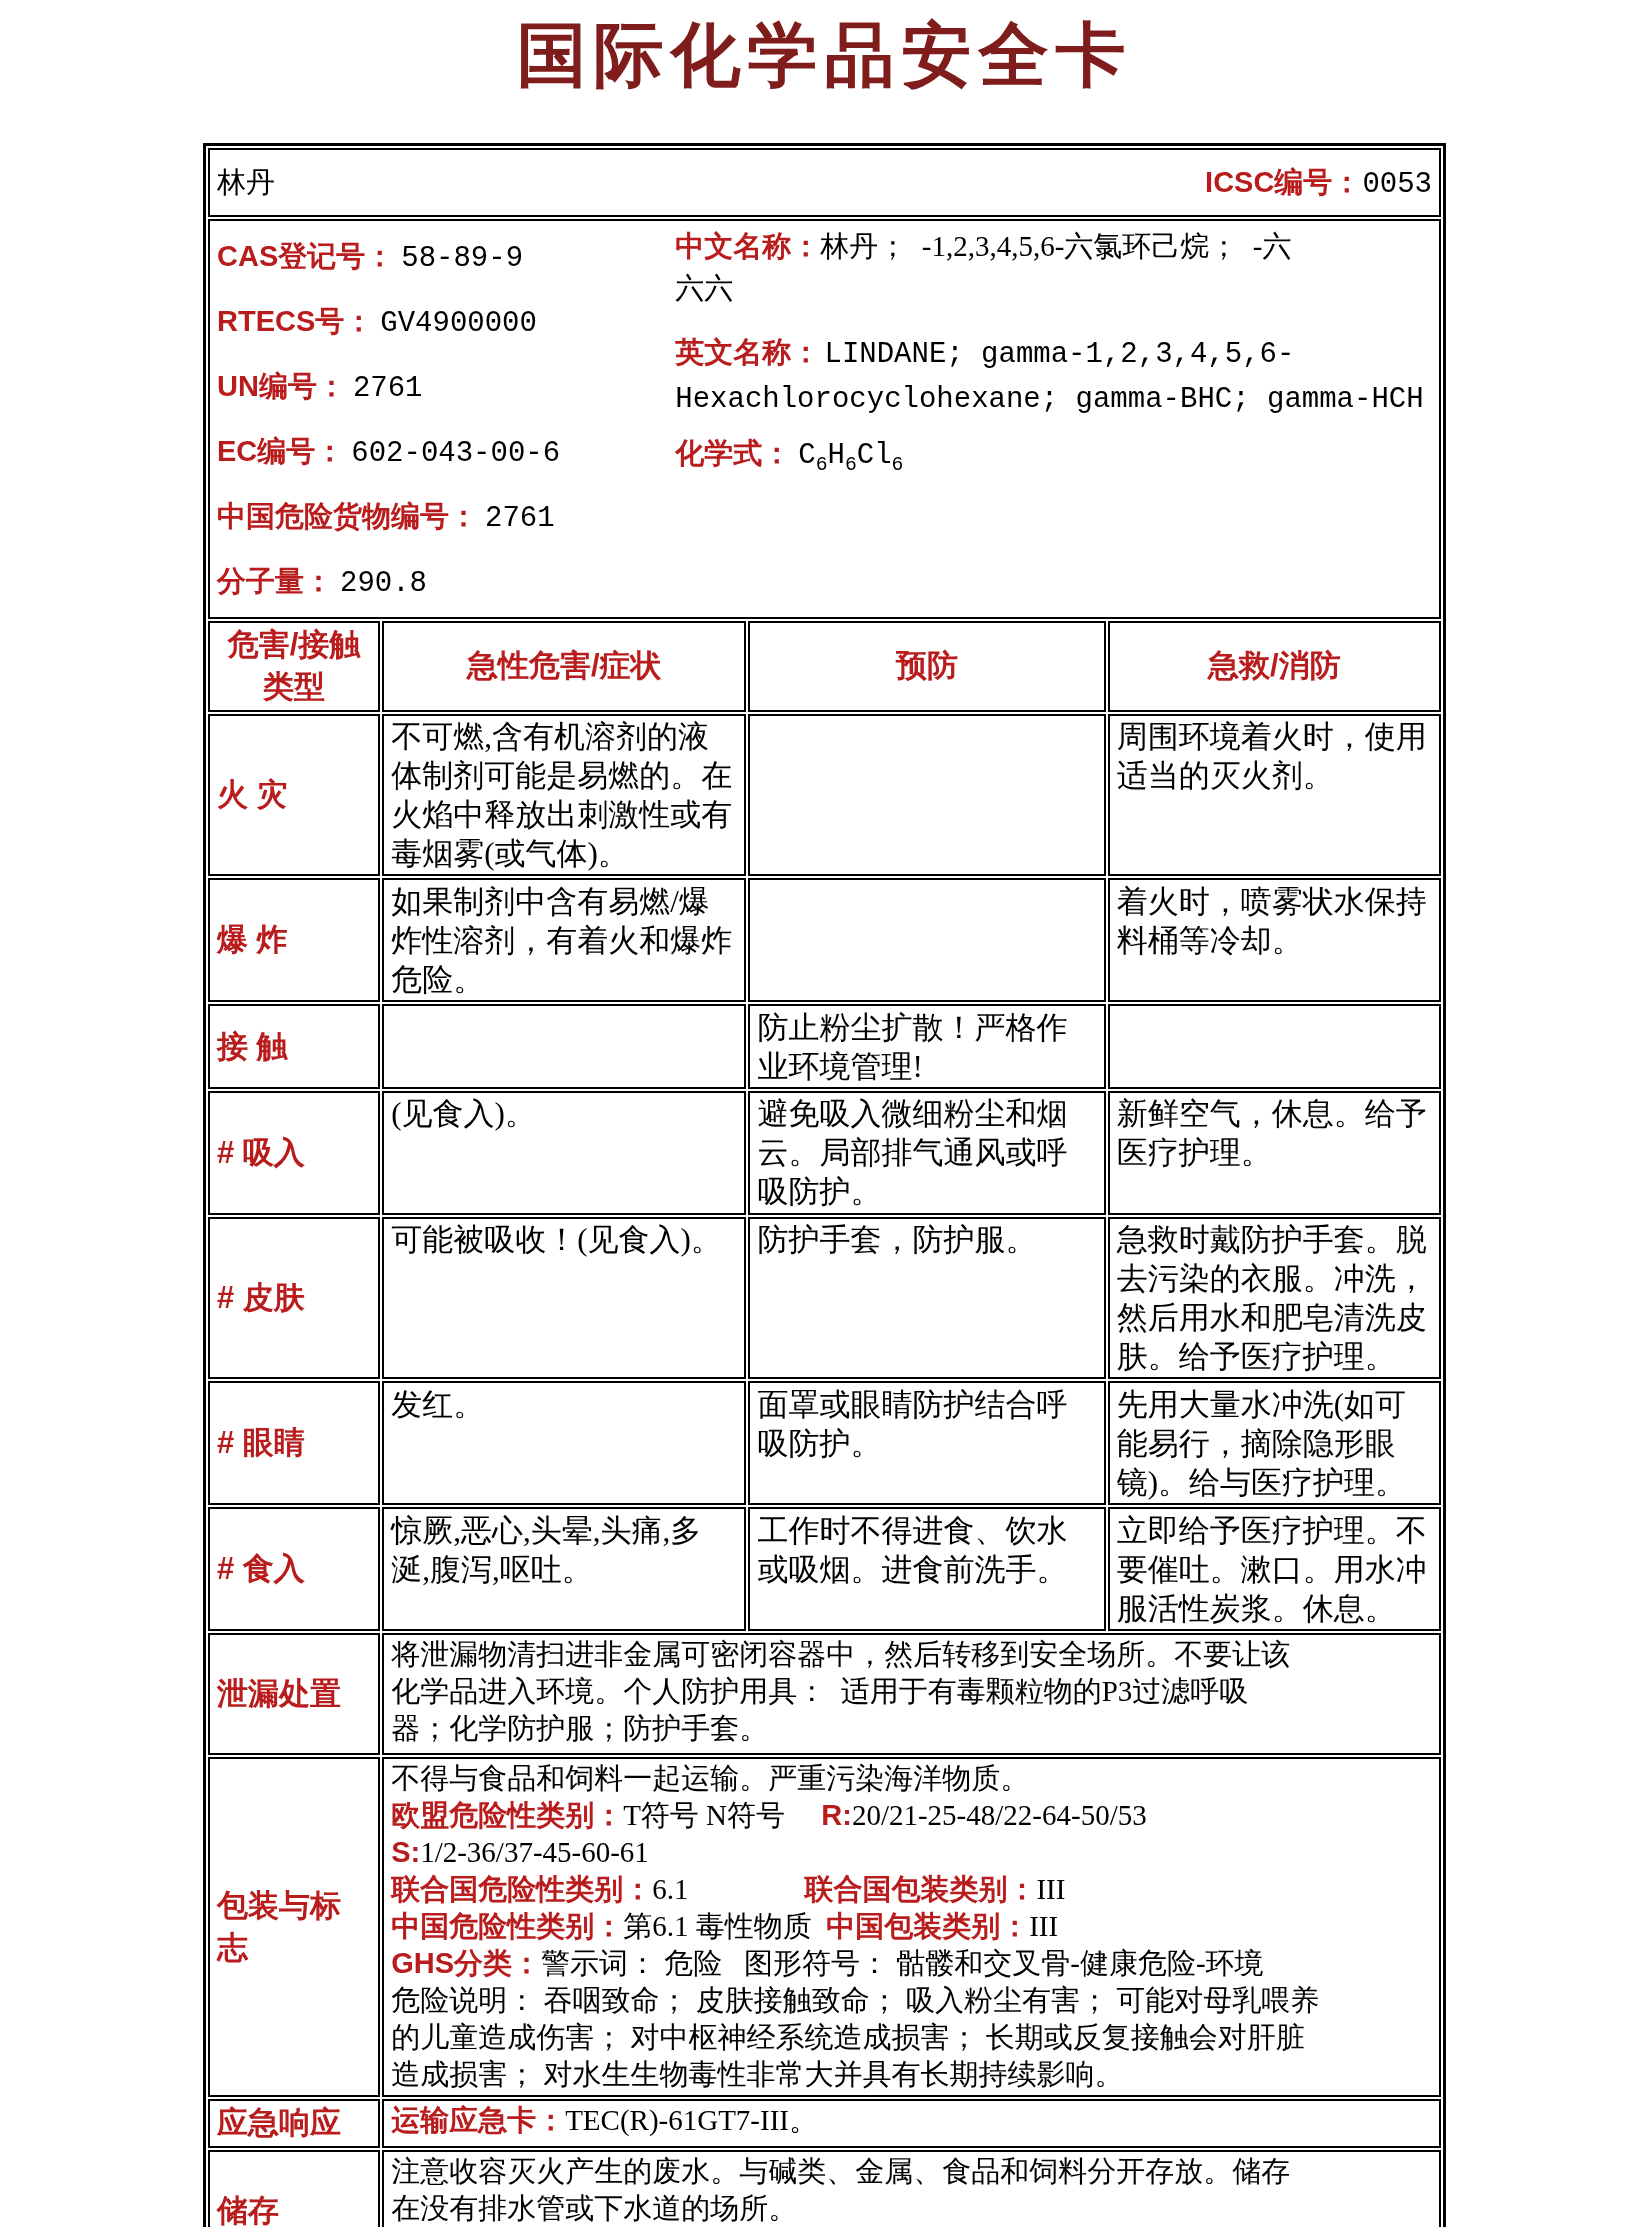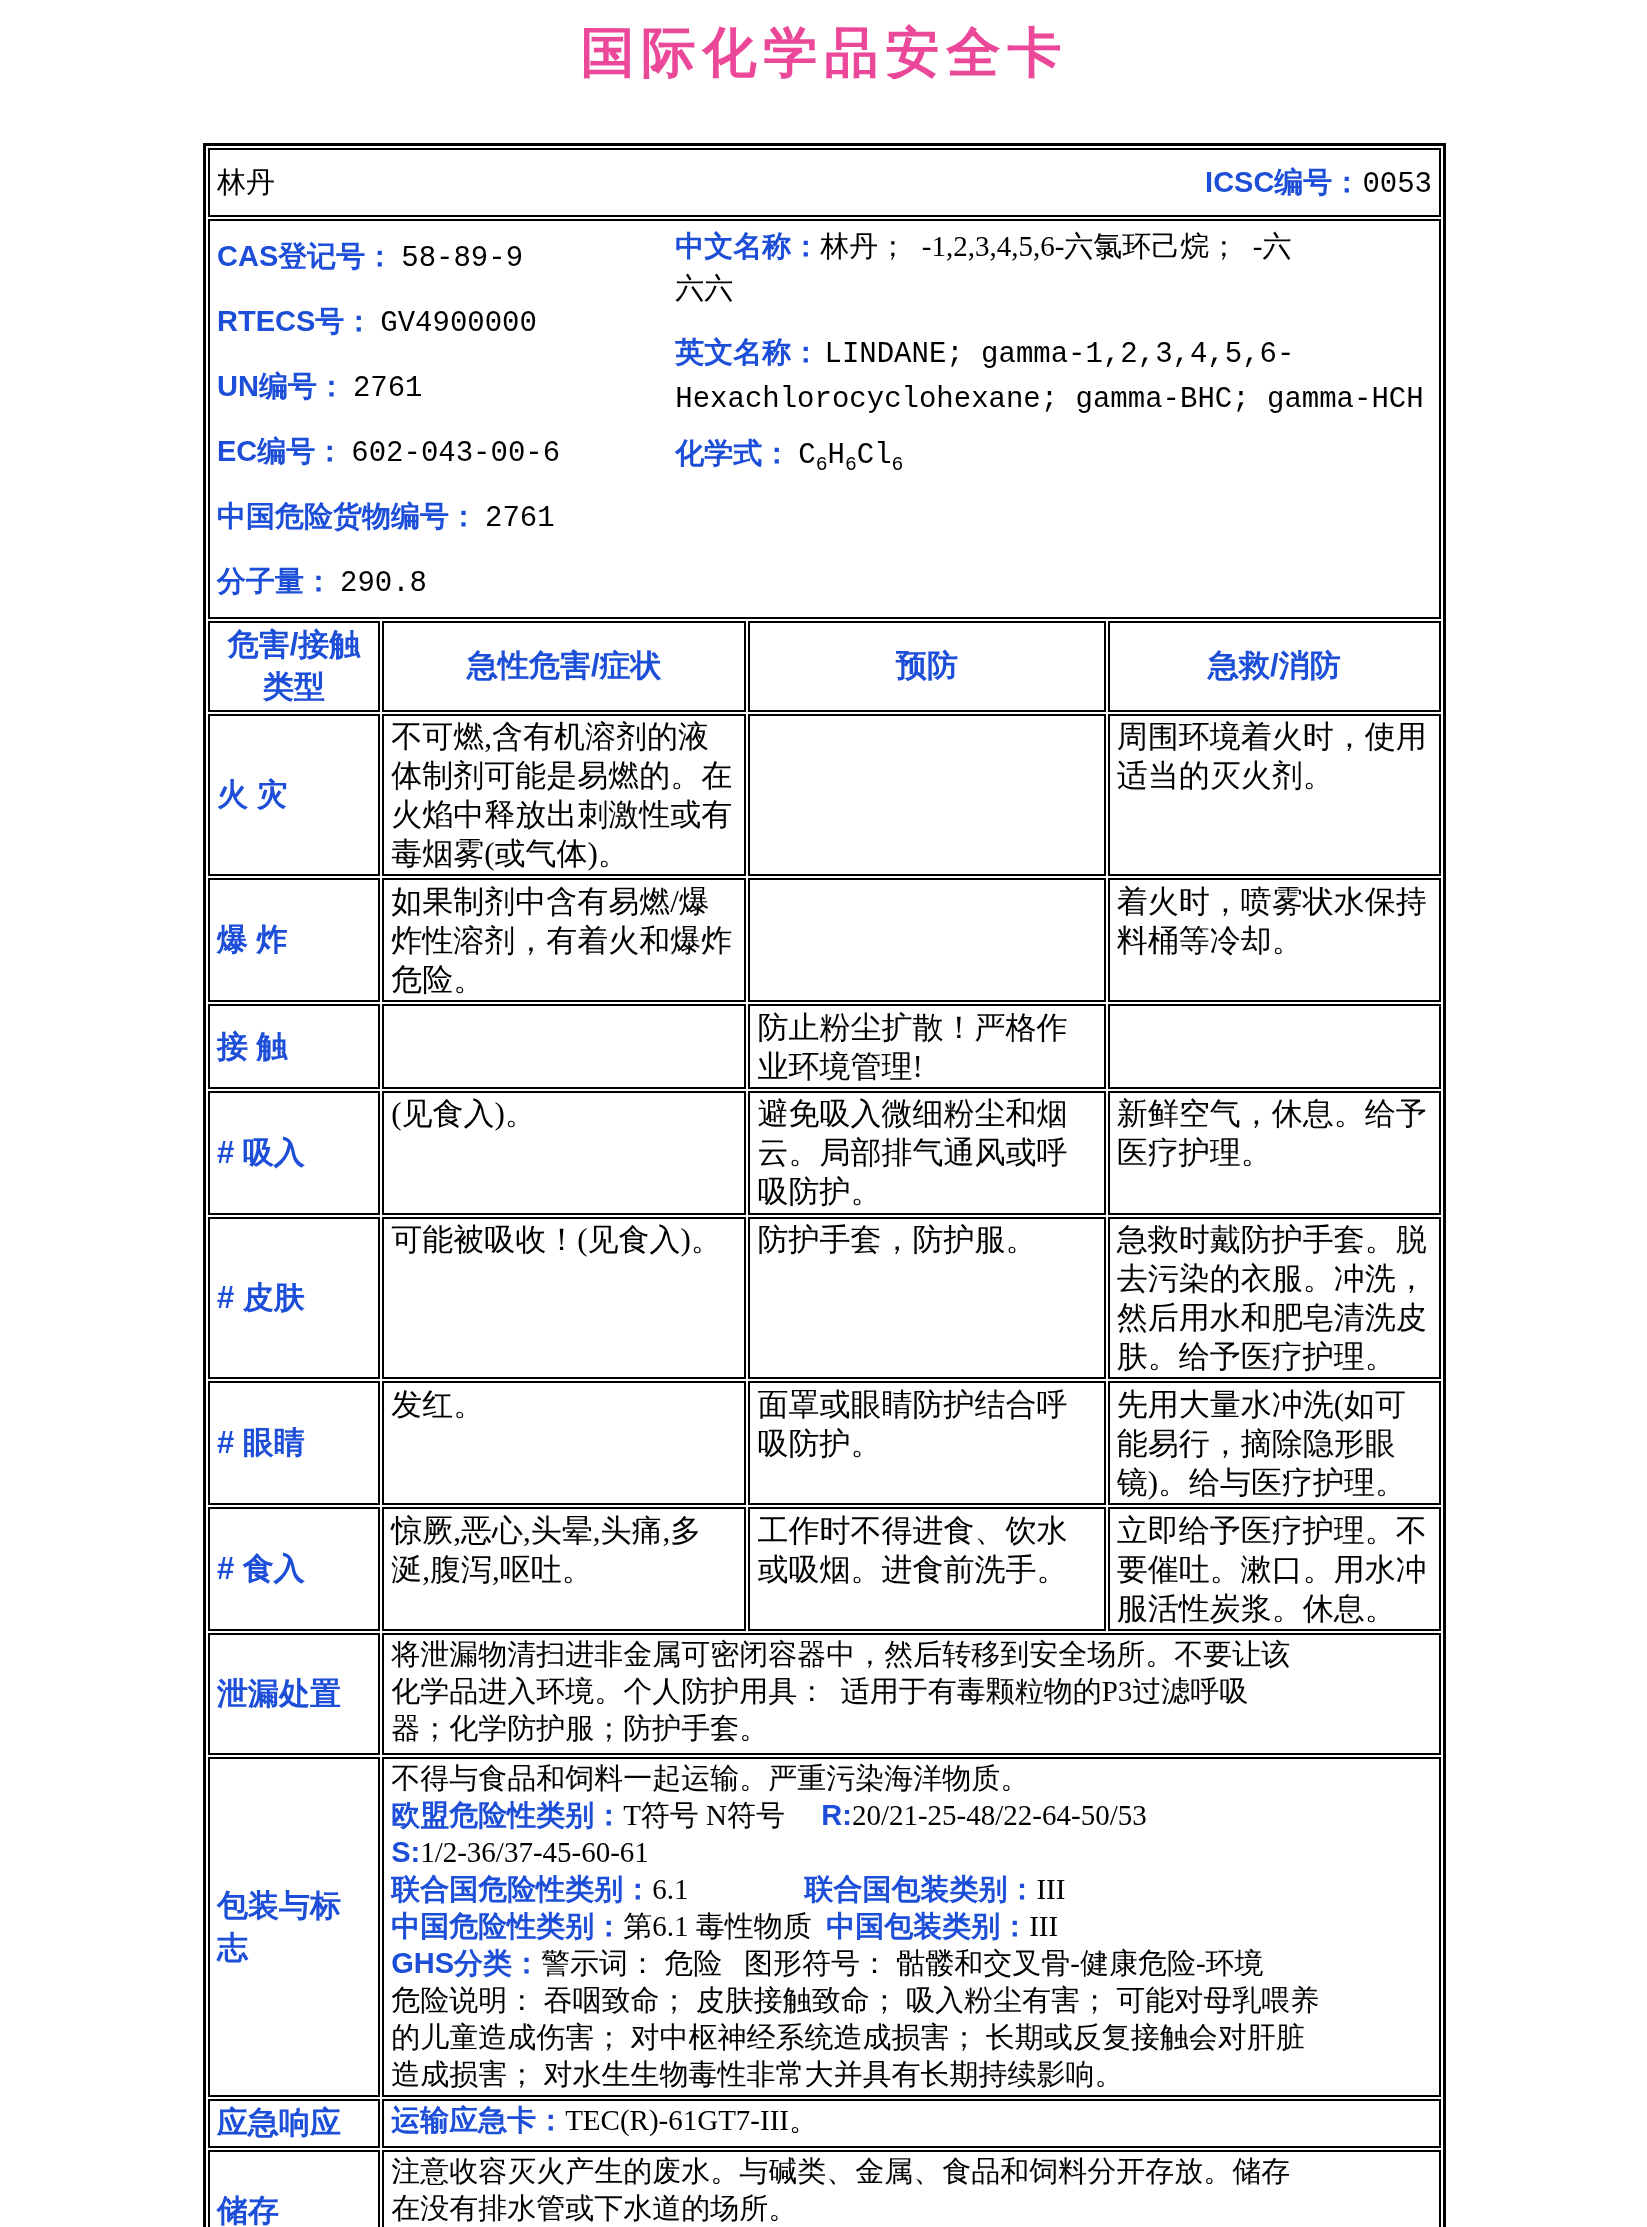--- a/index.html
+++ b/index.html
@@ -1,23 +1,23 @@
 <!DOCTYPE html>
 <html style="font-size:11px"><head>
 <meta charset="utf-8">
 <style>
   html,body{margin:0;padding:0;}
   body{
     width:1648px;height:2227px;background:#ffffff;position:relative;
     font-family:"Liberation Serif","DejaVu Serif",serif;color:#000;
   }
-  .lblfont{font-family:"Liberation Sans","DejaVu Sans",sans-serif;font-weight:bold;color:#1d4ed8;}
+  .lblfont{font-family:"Liberation Sans","DejaVu Sans",sans-serif;font-weight:bold;color:#b91c1c;}
   .page-title{
-    position:absolute;left:203px;top:17px;width:1243px;text-align:center;
-    color:#ec4899;font-weight:bold;font-size:54px;letter-spacing:7px;
+    position:absolute;left:203px;top:9px;width:1243px;text-align:center;
+    color:#7f1d1d;font-weight:bold;font-size:70px;letter-spacing:7px;
     font-family:"Liberation Serif","DejaVu Serif",serif;
   }
   table.card{
     position:absolute;left:203px;top:143px;width:1243px;
     table-layout:fixed;border-collapse:separate;border-spacing:2.1px;
     border:3.5px solid #000;background:#fff;
   }
   td{border:2.1px solid #000;padding:1.4px 7px;overflow:hidden;vertical-align:top;}
   
   .head-flex{display:flex;justify-content:space-between;align-items:center;height:100%;font-size:29px;}

